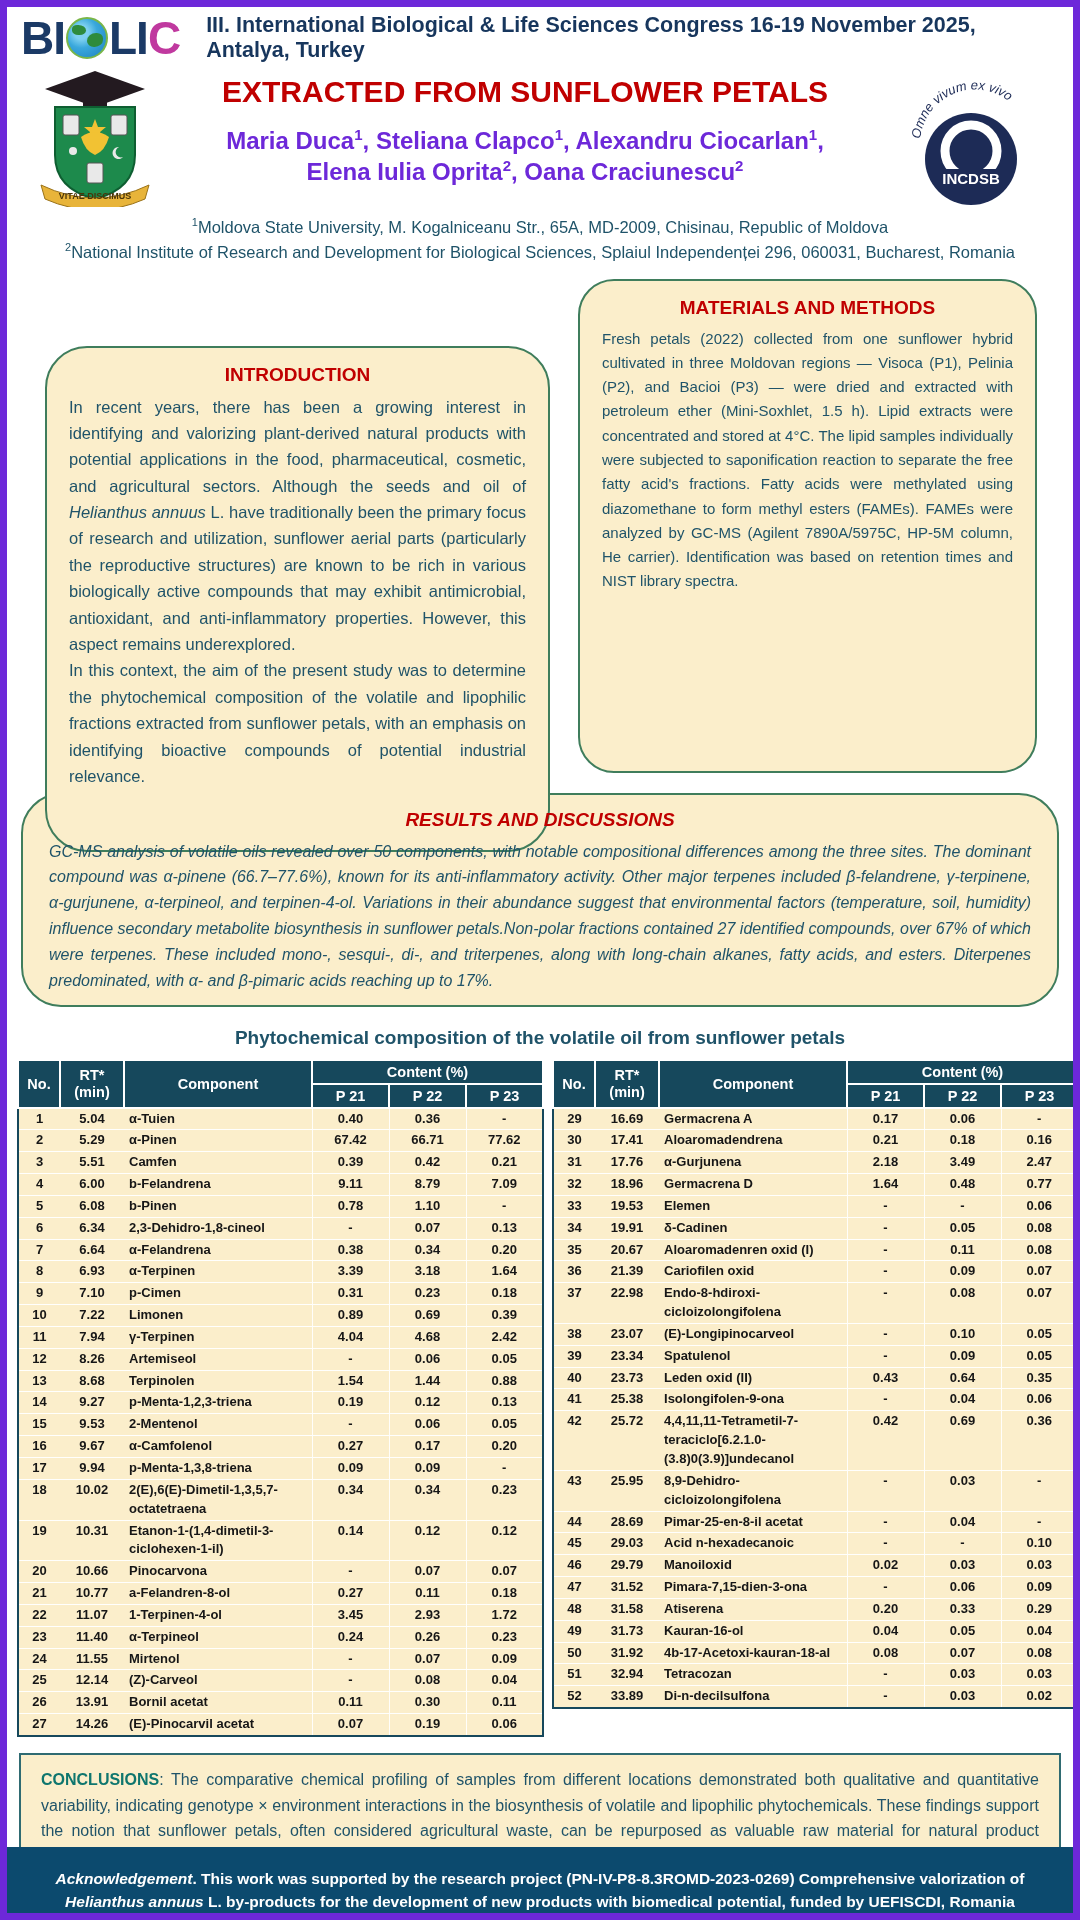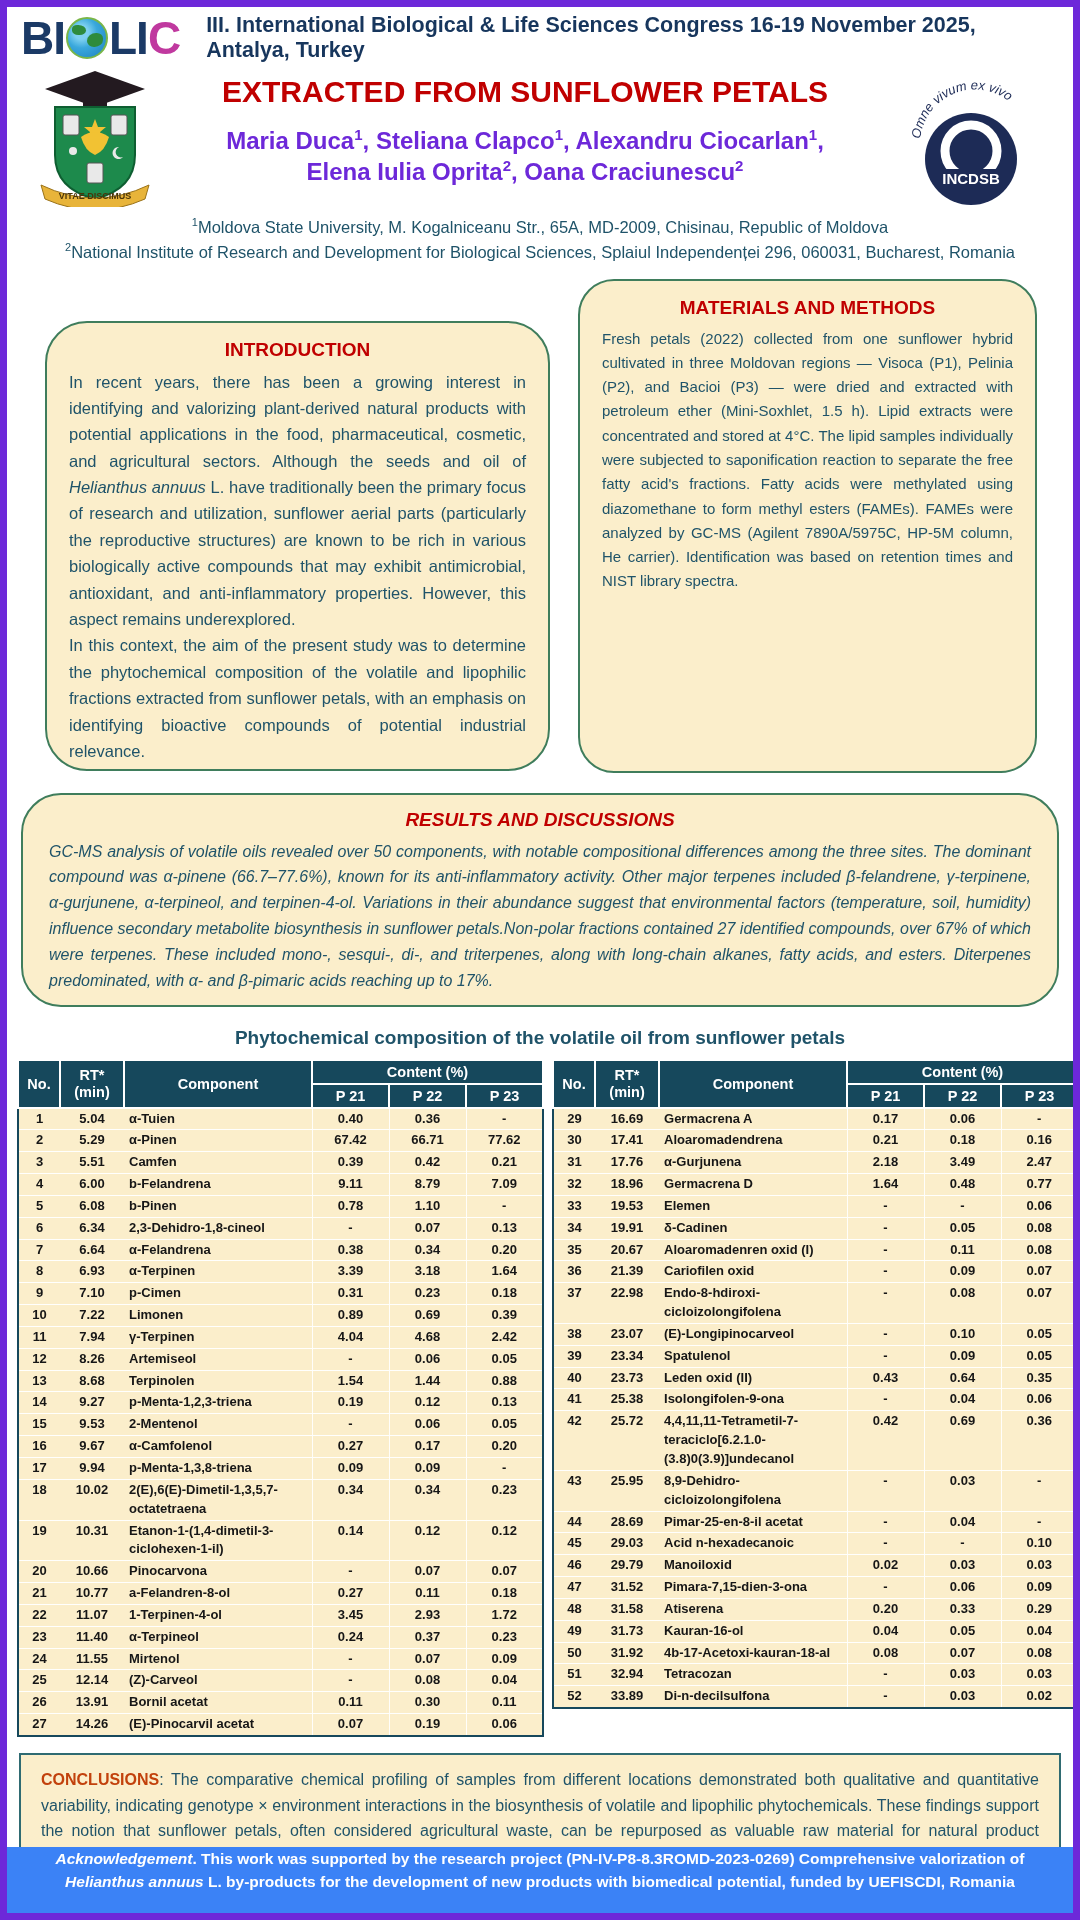--- a/index.html
+++ b/index.html
@@ -35,21 +35,21 @@
 
   
   .two-col{ display:flex; gap:12px; padding:0 36px 0 38px; margin-top:6px; height:502px; }
   .col-left{ width:505px; }
   .col-right{ flex:1; display:flex; flex-direction:row; }
   .box{
     background:#fbeecb; border:2px solid #3f7d5c; border-radius:42px;
     padding:10px 22px 14px 22px;
   }
   .box h2{ color:#c00000; font-size:19px; text-align:center; margin:6px 0 8px 0; }
-  .intro-box{ margin-top:50px; height:450px; }
+  .intro-box{ margin-top:75px; height:506px; }
   .intro-box p{ color:#1f5369; font-size:16.5px; line-height:1.6; text-align:justify; }
   .photos{ display:flex; gap:8px; height:162px; }
   .photo{ flex:1; border-radius:2px; }
   .photo-sunflower{
     background: radial-gradient(circle at 50% 105%, #4c3c14 0 20%, #7c5c0c 26%, #b88e08 32%, #e8bc04 38%, #ffd800 52%, #ffe348 70%, #efece4 100%);
   }
   .photo-dried{
     background: repeating-linear-gradient(112deg, #b06f14 0 6px, #e09a28 6px 11px, #8a5410 11px 15px, #d8891c 15px 21px, #f0b039 21px 26px);
   }
   .photo-apparatus{
@@ -80,26 +80,26 @@
   td.c-no, td.c-rt, td.c-val{ text-align:center; }
   td.c-val{ border-left:1px solid rgba(255,255,255,.9); }
   col.w-no{ width:42px; } col.w-rt{ width:64px; } col.w-comp{ width:188px; } col.w-val{ width:77px; }
 
   
   .conclusions{
     margin:16px 12px 0 12px; background:#fbeecb; border:2px solid #2f6b72;
     padding:12px 20px; height:186px;
   }
   .conclusions p{ color:#1f5369; font-size:16px; line-height:1.6; text-align:justify; }
-  .conclusions .c-label{ color:#c2410c; font-weight:bold; }
+  .conclusions .c-label{ color:#0f766e; font-weight:bold; }
 
   
   .ack-bar{
-    position:absolute; left:0; right:0; bottom:0; height:66px; background:#3b82f6;
-    color:#fff; display:flex; align-items:flex-start; justify-content:center; text-align:center;
+    position:absolute; left:0; right:0; bottom:0; height:66px; background:#0c4a6e;
+    color:#fff; display:flex; align-items:flex-end; justify-content:center; text-align:center;
   }
   .ack-bar p{ font-weight:bold; font-size:15.5px; line-height:1.5; padding:0 26px; }
   .ack-bar .ital{ font-style:italic; }
 
   
   .emblem svg, .incdsb svg{ display:block; }
 </style>
 </head>
 <body>
 
@@ -386,21 +386,21 @@
             <td class="c-comp">1-Terpinen-4-ol</td>
             <td class="c-val">3.45</td>
             <td class="c-val">2.93</td>
             <td class="c-val">1.72</td>
           </tr>
           <tr>
             <td class="c-no">23</td>
             <td class="c-rt">11.40</td>
             <td class="c-comp">α-Terpineol</td>
             <td class="c-val">0.24</td>
-            <td class="c-val">0.37</td>
+            <td class="c-val">0.26</td>
             <td class="c-val">0.23</td>
           </tr>
           <tr>
             <td class="c-no">24</td>
             <td class="c-rt">11.55</td>
             <td class="c-comp">Mirtenol</td>
             <td class="c-val">-</td>
             <td class="c-val">0.07</td>
             <td class="c-val">0.09</td>
           </tr>

